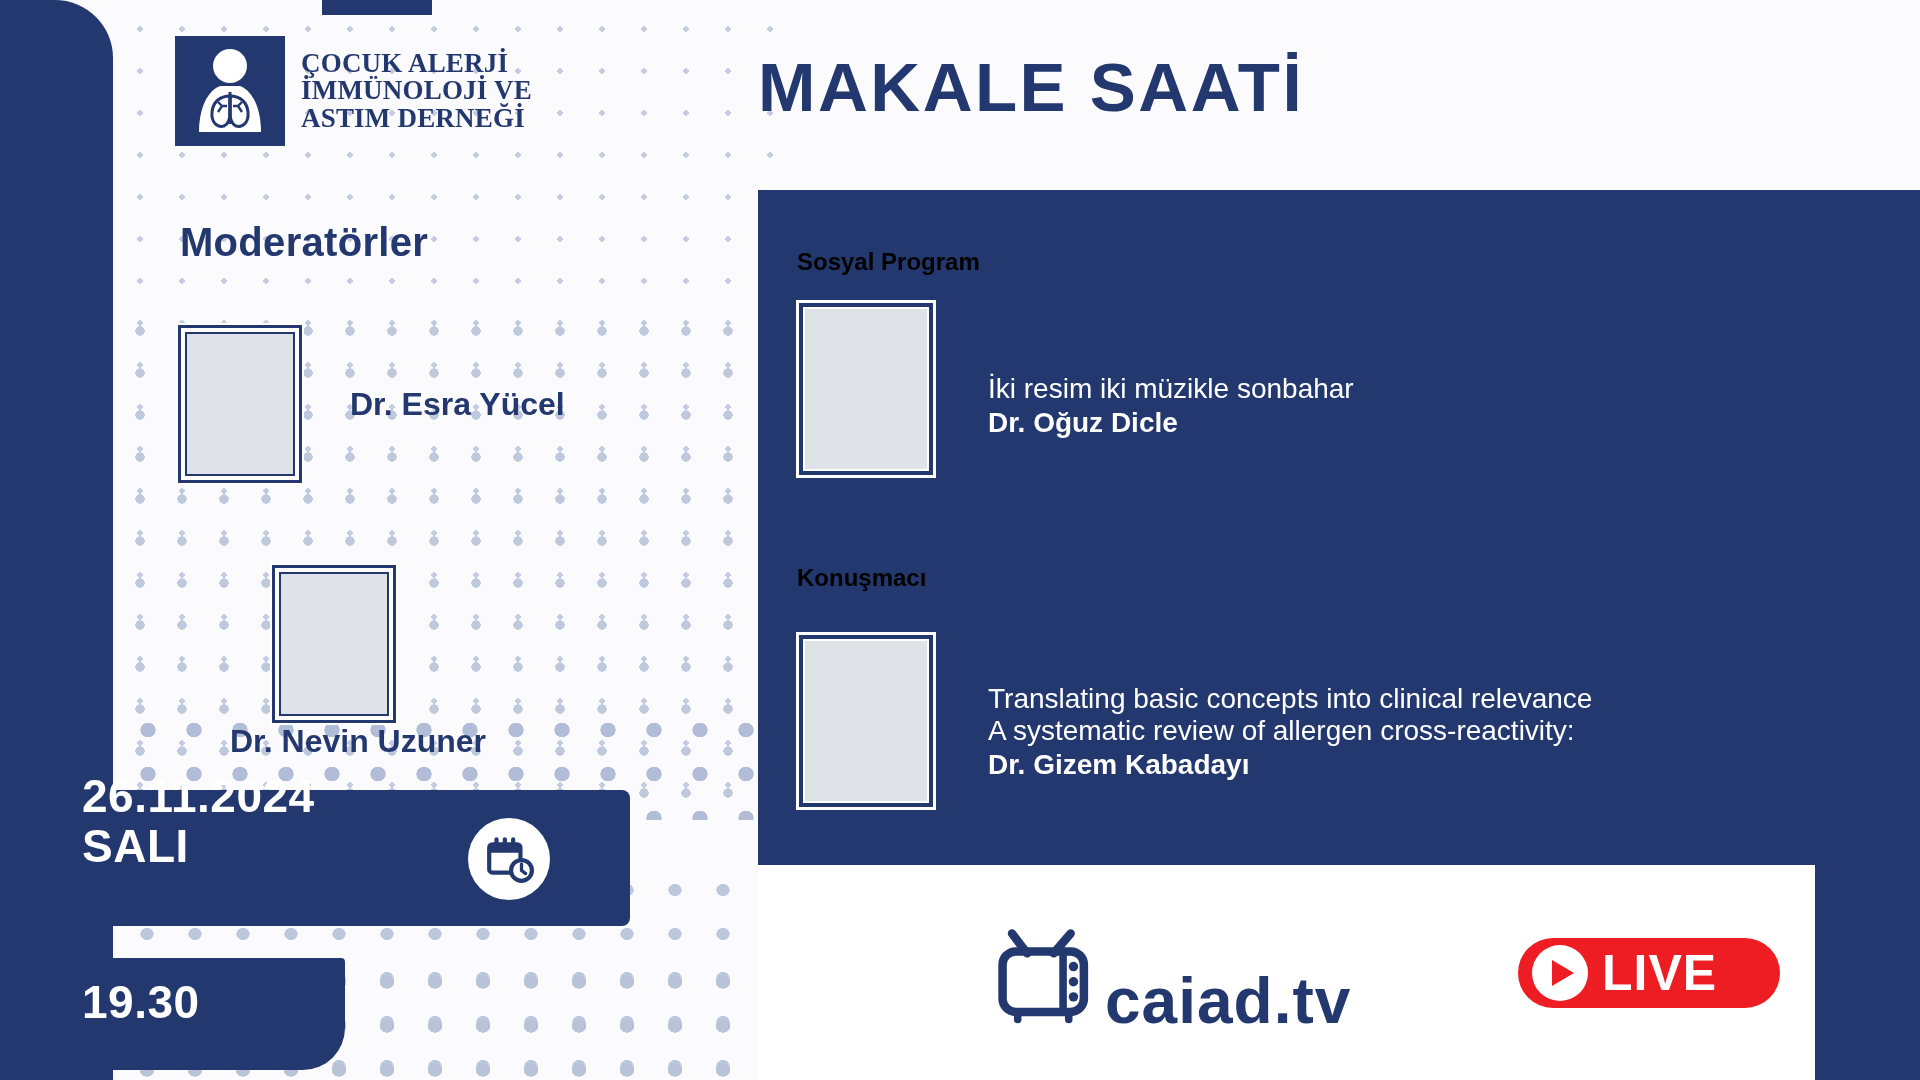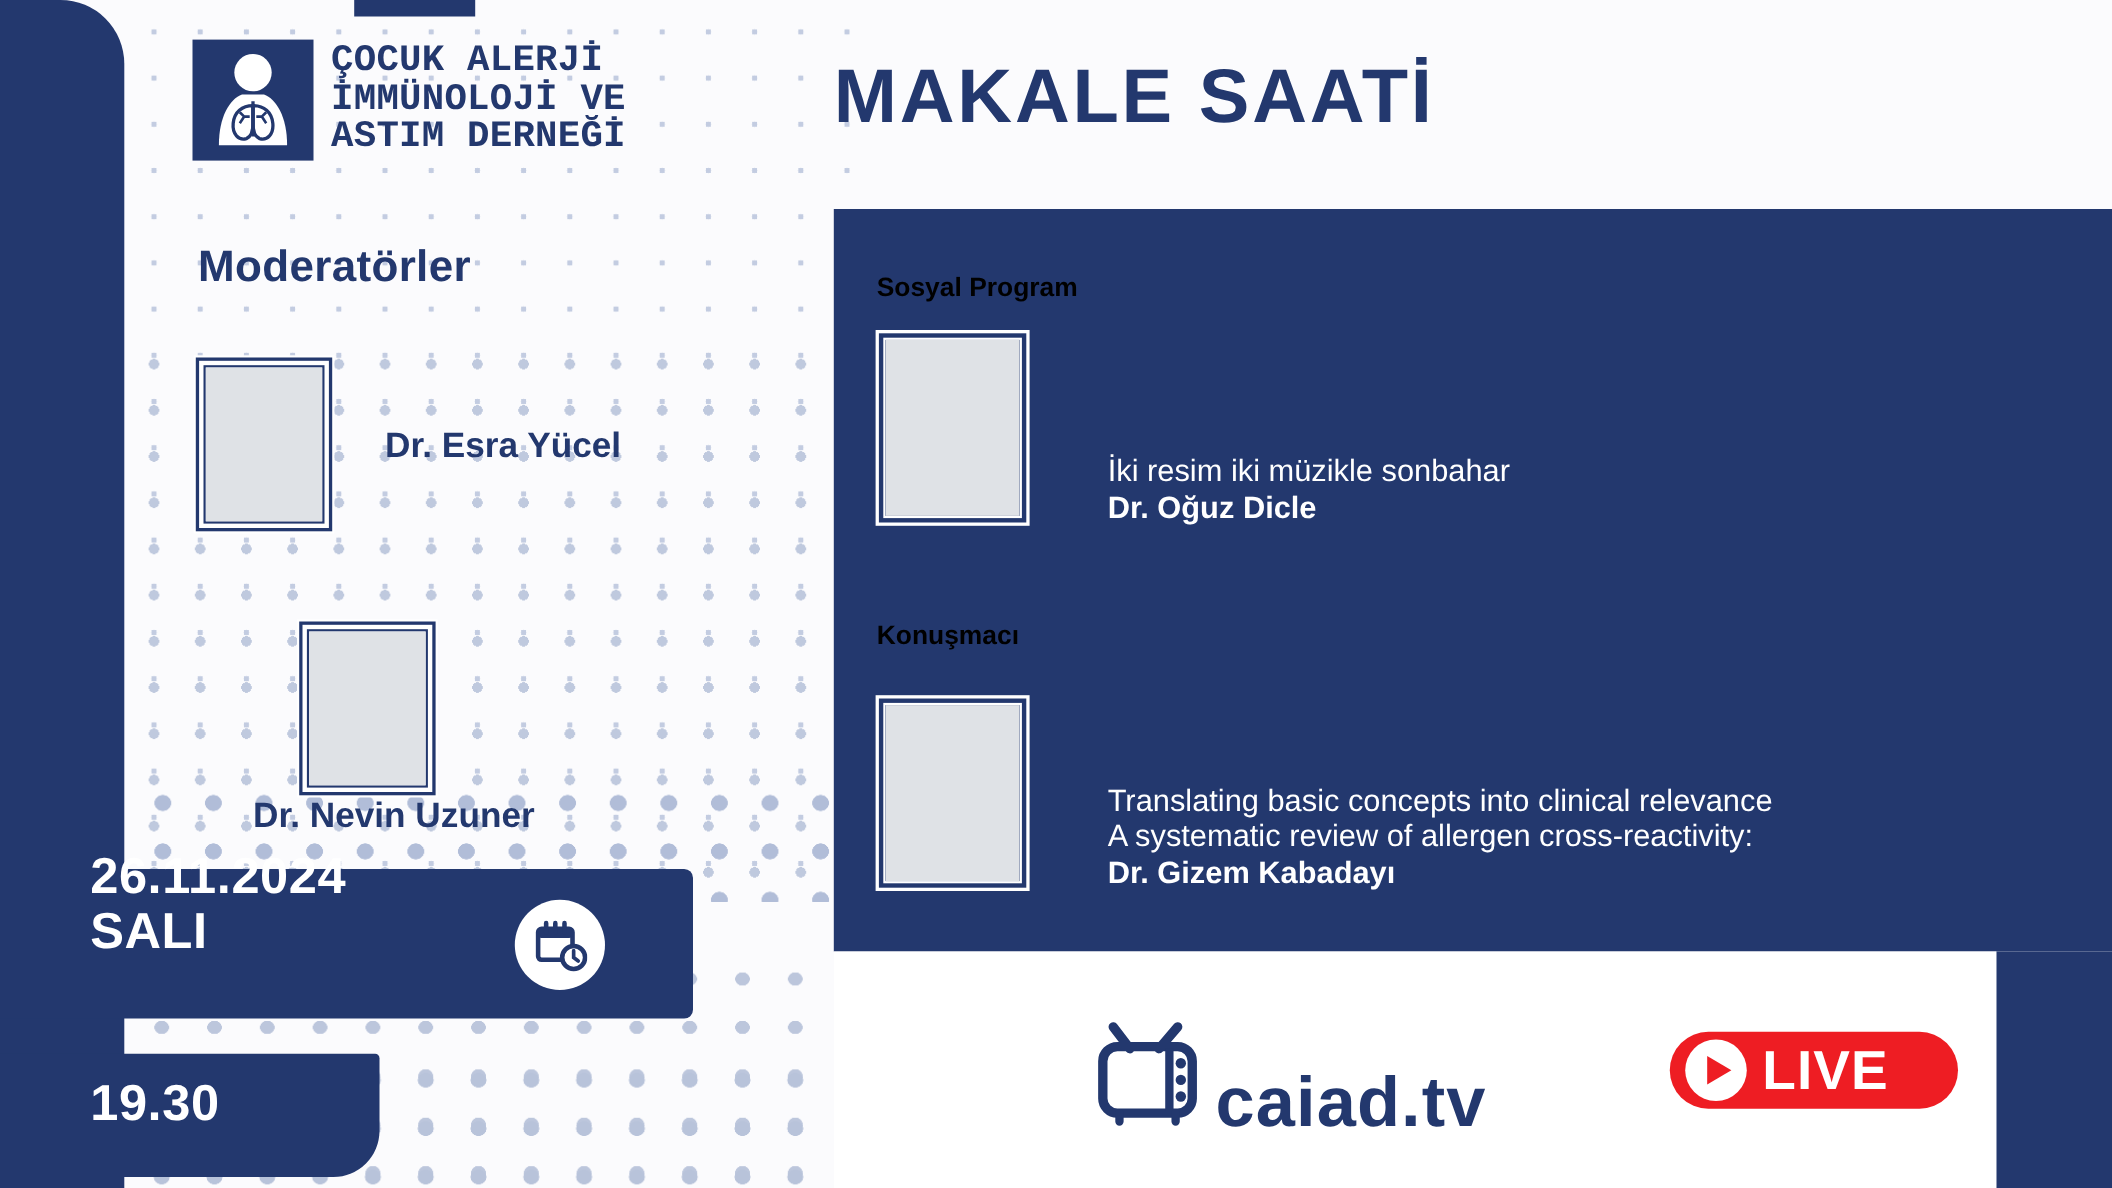--- a/index.html
+++ b/index.html
@@ -47,22 +47,22 @@
   }
   
   .top-tab{
     position:absolute;left:322px;top:0;width:110px;height:15px;background:#23386e;
   }
 
   
   .logo{position:absolute;left:175px;top:36px;display:flex;align-items:center;gap:16px;}
   .logo-mark{width:110px;height:110px;background:#23386e;position:relative;flex:none;}
   .logo-words{
-    color:#23386e;font-weight:bold;line-height:1.02;font-size:34px;
-    letter-spacing:.2px;font-family:Liberation Mono, monospace;
+    color:#23386e;font-weight:bold;line-height:1.02;font-size:27px;
+    letter-spacing:.2px;font-family:Liberation Serif, serif;
   }
   .logo-words div{white-space:nowrap;}
 
   
   .title{
     position:absolute;left:758px;top:48px;
     color:#23386e;font-size:69px;font-weight:bold;letter-spacing:2.5px;
     font-family:"Liberation Sans",sans-serif;
   }
 
@@ -112,21 +112,21 @@
     background:#fff;display:flex;align-items:center;justify-content:center;
   }
 
   
   .panel{
     position:absolute;left:758px;top:190px;width:1162px;height:675px;background:#23386e;
   }
   .sec-title-1{position:absolute;left:797px;top:228px;}
   .sec-title-2{position:absolute;left:797px;top:544px;}
 
-  .entry{position:absolute;display:flex;align-items:flex-end;gap:19px;}
+  .entry{position:absolute;display:flex;align-items:center;}
   .entry-1{left:796px;top:300px;}
   .entry-2{left:796px;top:632px;}
   .entry .portrait-w{border:3px solid #fff;padding:4px;background:#23386e;flex:none;}
   .entry .portrait-w .inner{border:2px solid #fff;overflow:hidden;display:block;}
   .entry .txt{margin-left:52px;padding-top:34px;}
   .entry-2 .txt{padding-top:22px;}
   .talk-title{color:#fff;font-size:28px;line-height:1.12;font-weight:normal;}
   .talk-name{color:#fff;font-size:28px;font-weight:bold;margin-top:3px;}
 
   

